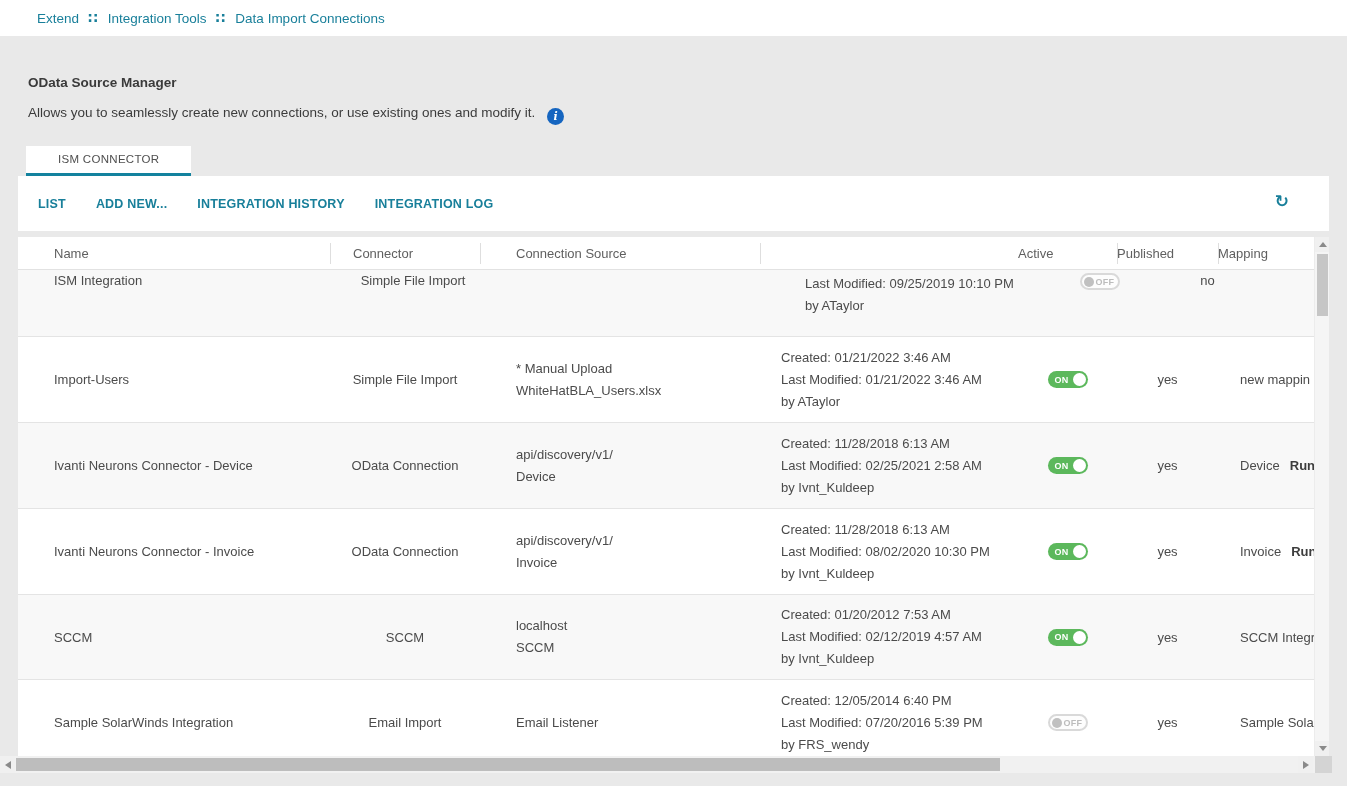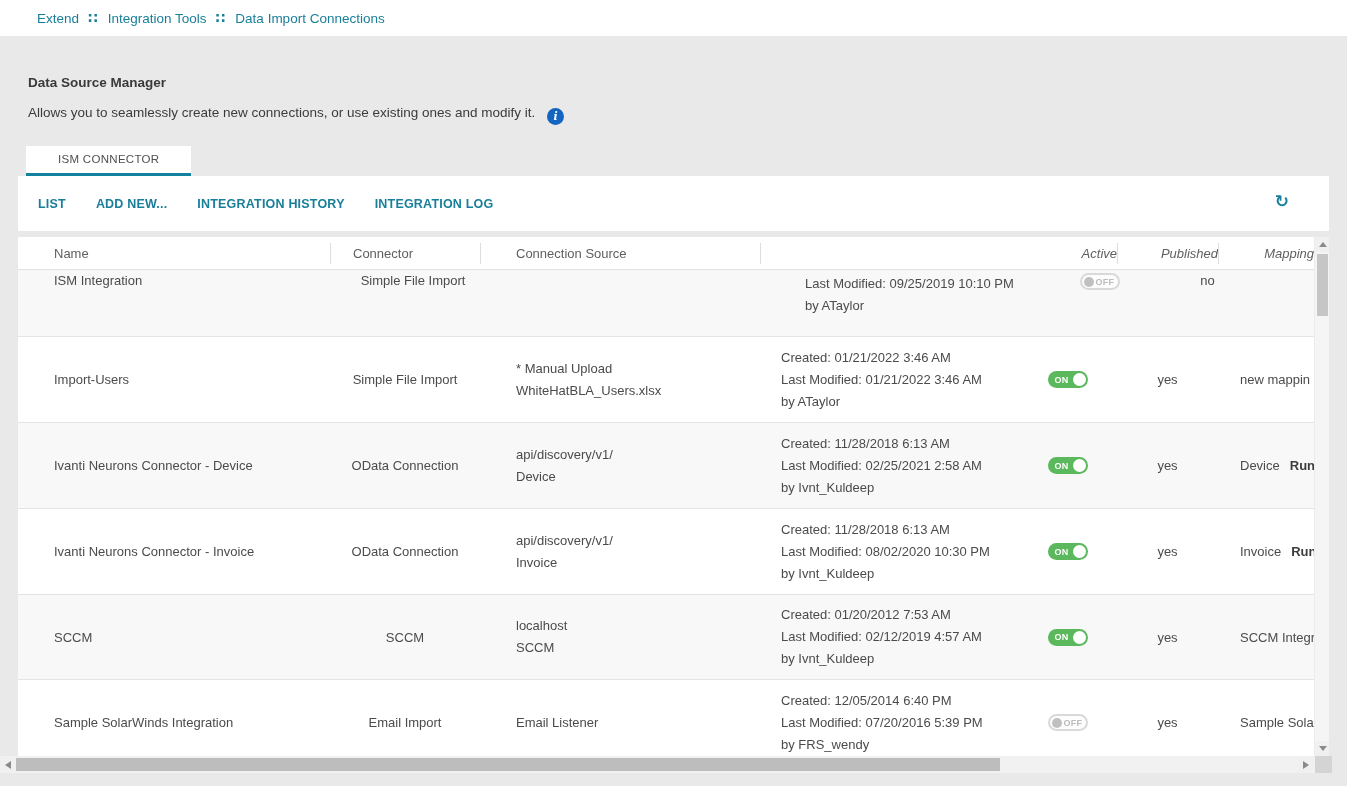--- a/index.html
+++ b/index.html
@@ -54,21 +54,21 @@
   .td { flex:none; }
   .td.c-name   { width:312px; padding-left:36px; }
   .td.c-conn   { width:150px; text-align:center; }
   .td.c-src    { width:280px; padding-left:36px; }
   .td.c-dates  { width:258px; padding-left:21px; }
   .td.c-active { width:99px;  text-align:center; }
   .td.c-pub    { width:101px; text-align:center; }
   .td.c-map    { flex:1 1 auto; padding-left:22px; white-space:nowrap; overflow:hidden; }
 
   .thead .c-conn { text-align:left; padding-left:23px; }
-  .thead .c-active, .thead .c-pub, .thead .c-map { text-align:right; padding-left:0; overflow:visible;font-style:italic; }
+  .thead .c-active, .thead .c-pub, .thead .c-map { text-align:left; padding-left:0; overflow:visible; }
 
   .ln { line-height:22px; white-space:nowrap; }
 
   
   .toggle {
     position:relative; display:inline-flex; align-items:center;
     width:40px; height:17px; border-radius:9px;
     font-size:9px; font-weight:bold; letter-spacing:0.3px; cursor:pointer; vertical-align:middle;
   }
   .toggle.on { background:#5cb85c; color:#fff; }
@@ -107,21 +107,21 @@
 <div class="topbar">
   <div class="breadcrumb">
     <span class="bc-link">Extend</span>
     <span class="bc-sep">∷</span>
     <span class="bc-link">Integration Tools</span>
     <span class="bc-sep">∷</span>
     <span class="bc-link">Data Import Connections</span>
   </div>
 </div>
 
-<div class="page-title">Data Source Manager</div>
+<div class="page-title">OData Source Manager</div>
 <div class="page-desc">
   <span>Allows you to seamlessly create new connections, or use existing ones and modify it.</span>
   <span class="info-icon">i</span>
 </div>
 
 <div class="tab">ISM CONNECTOR</div>
 
 <div class="toolbar">
   <div class="toolbar-nav">
     <span class="toolbar-item">LIST</span>

